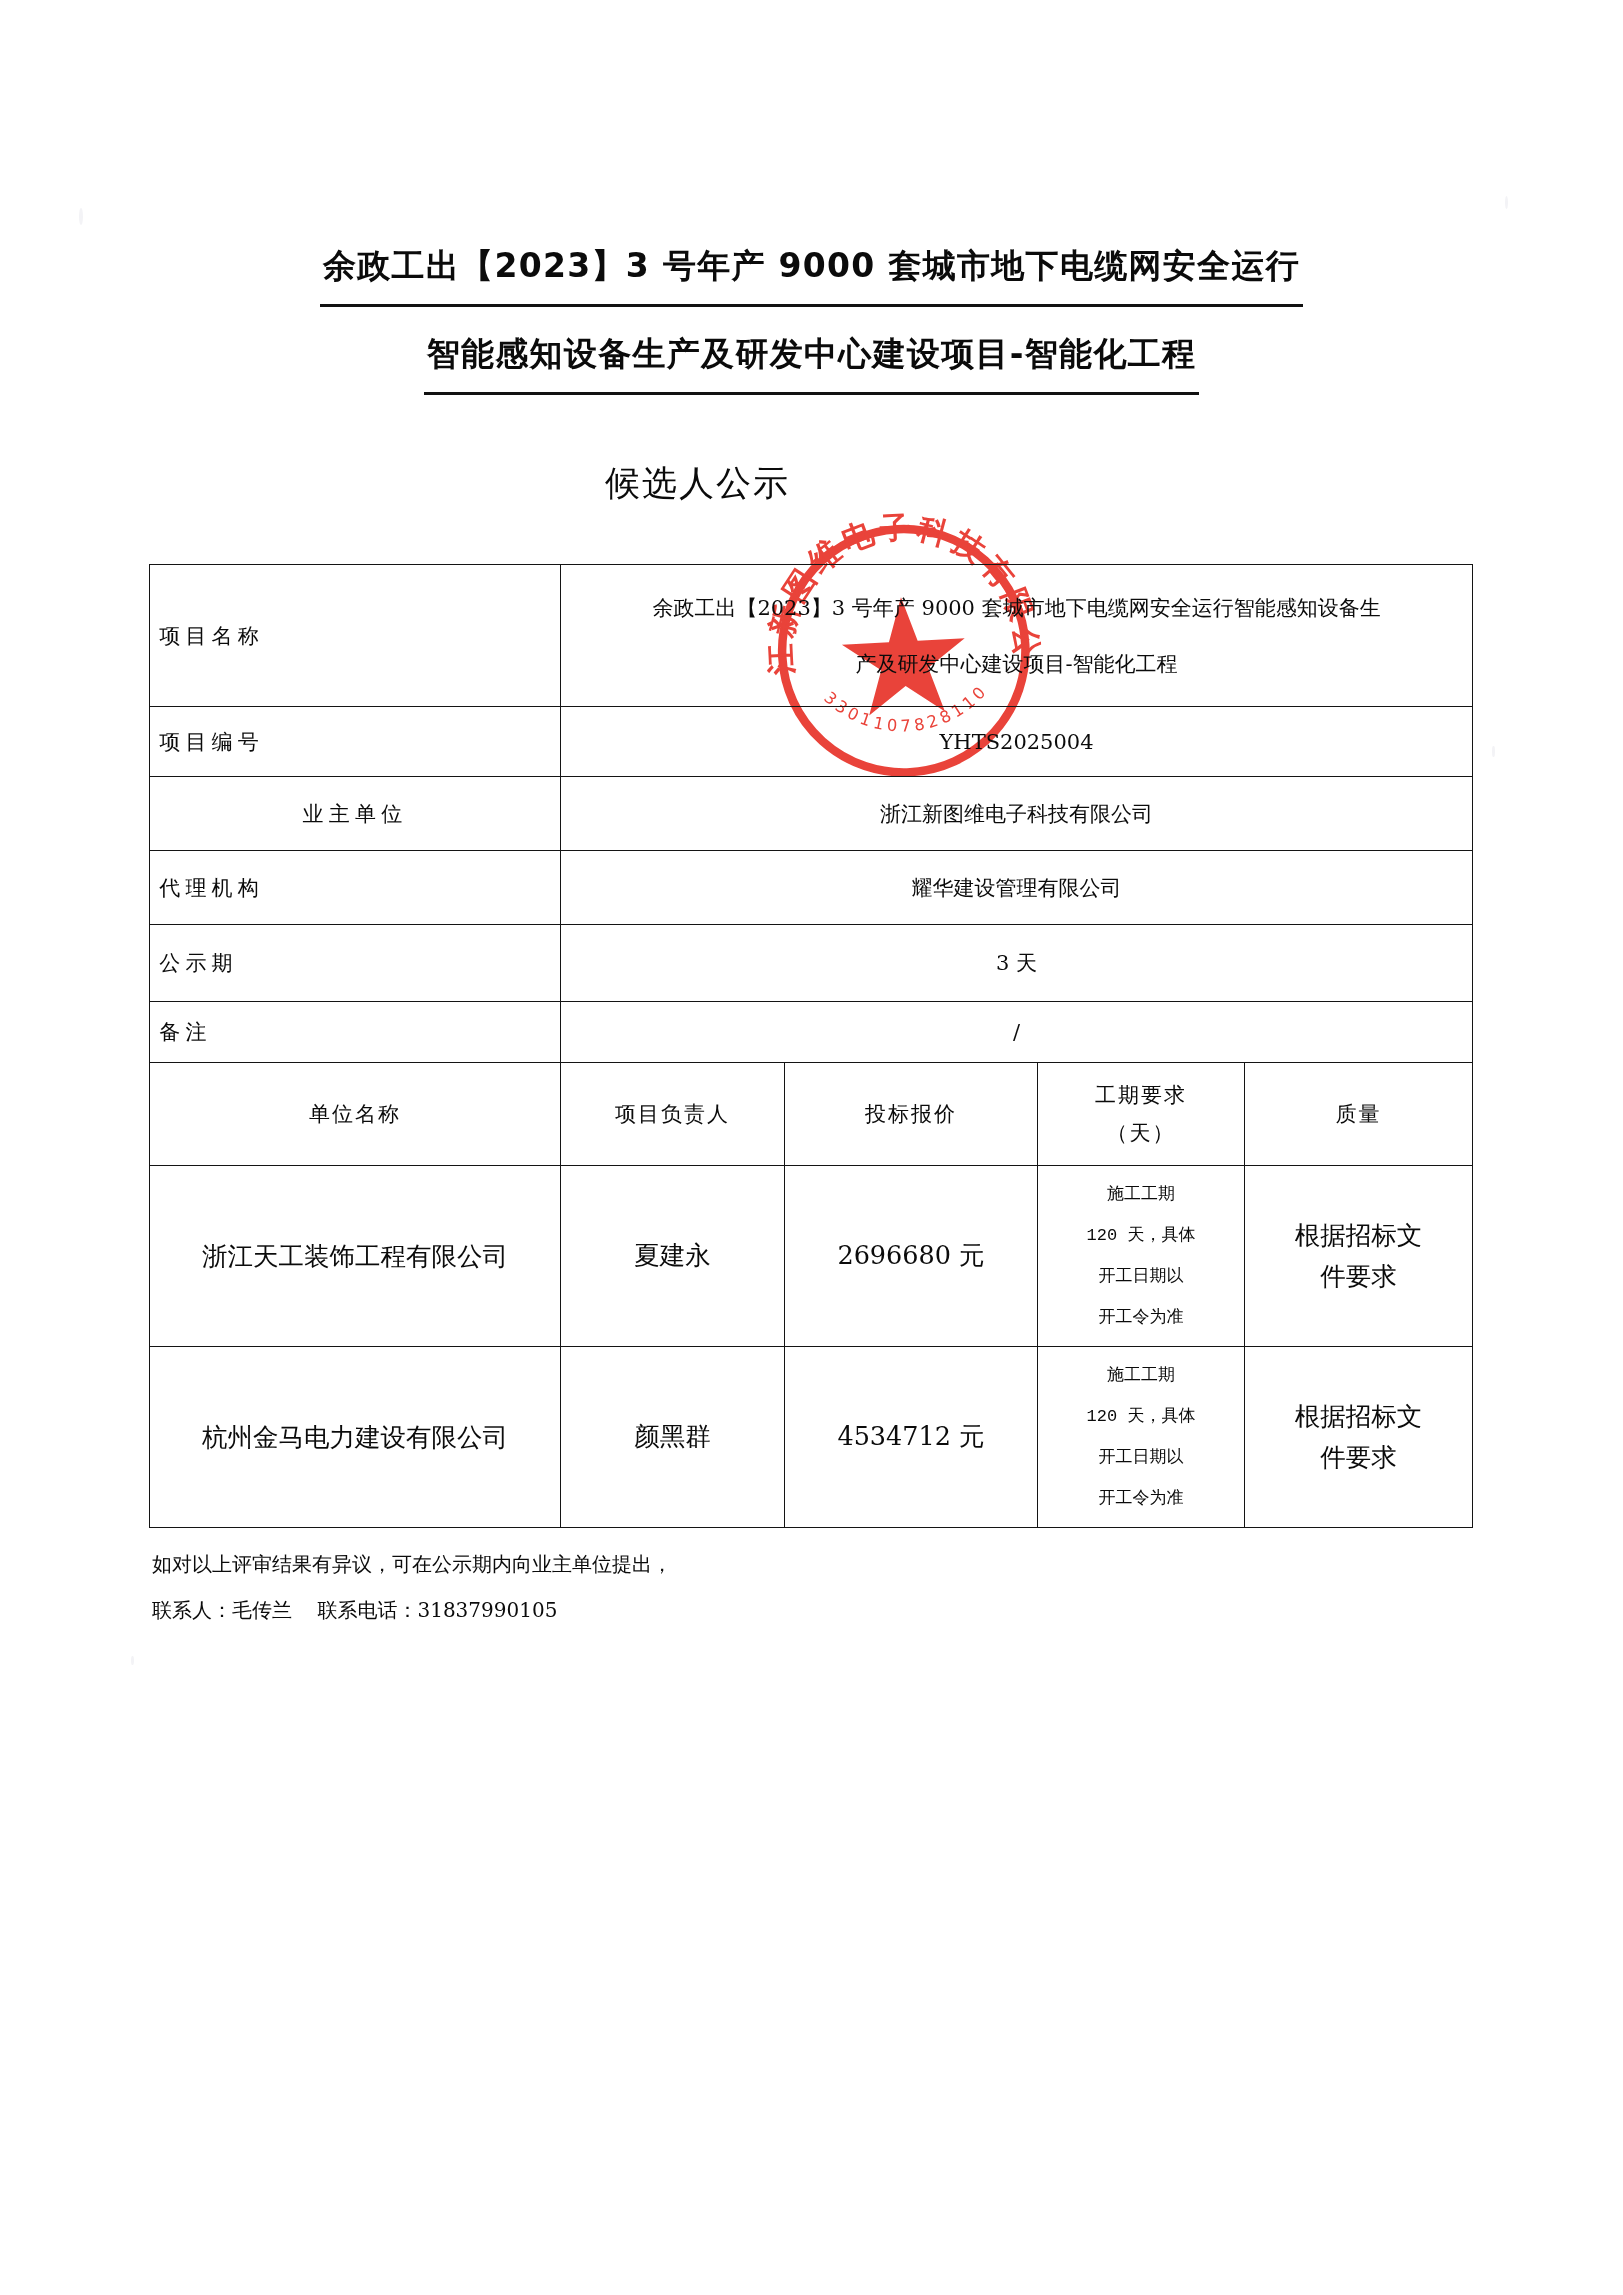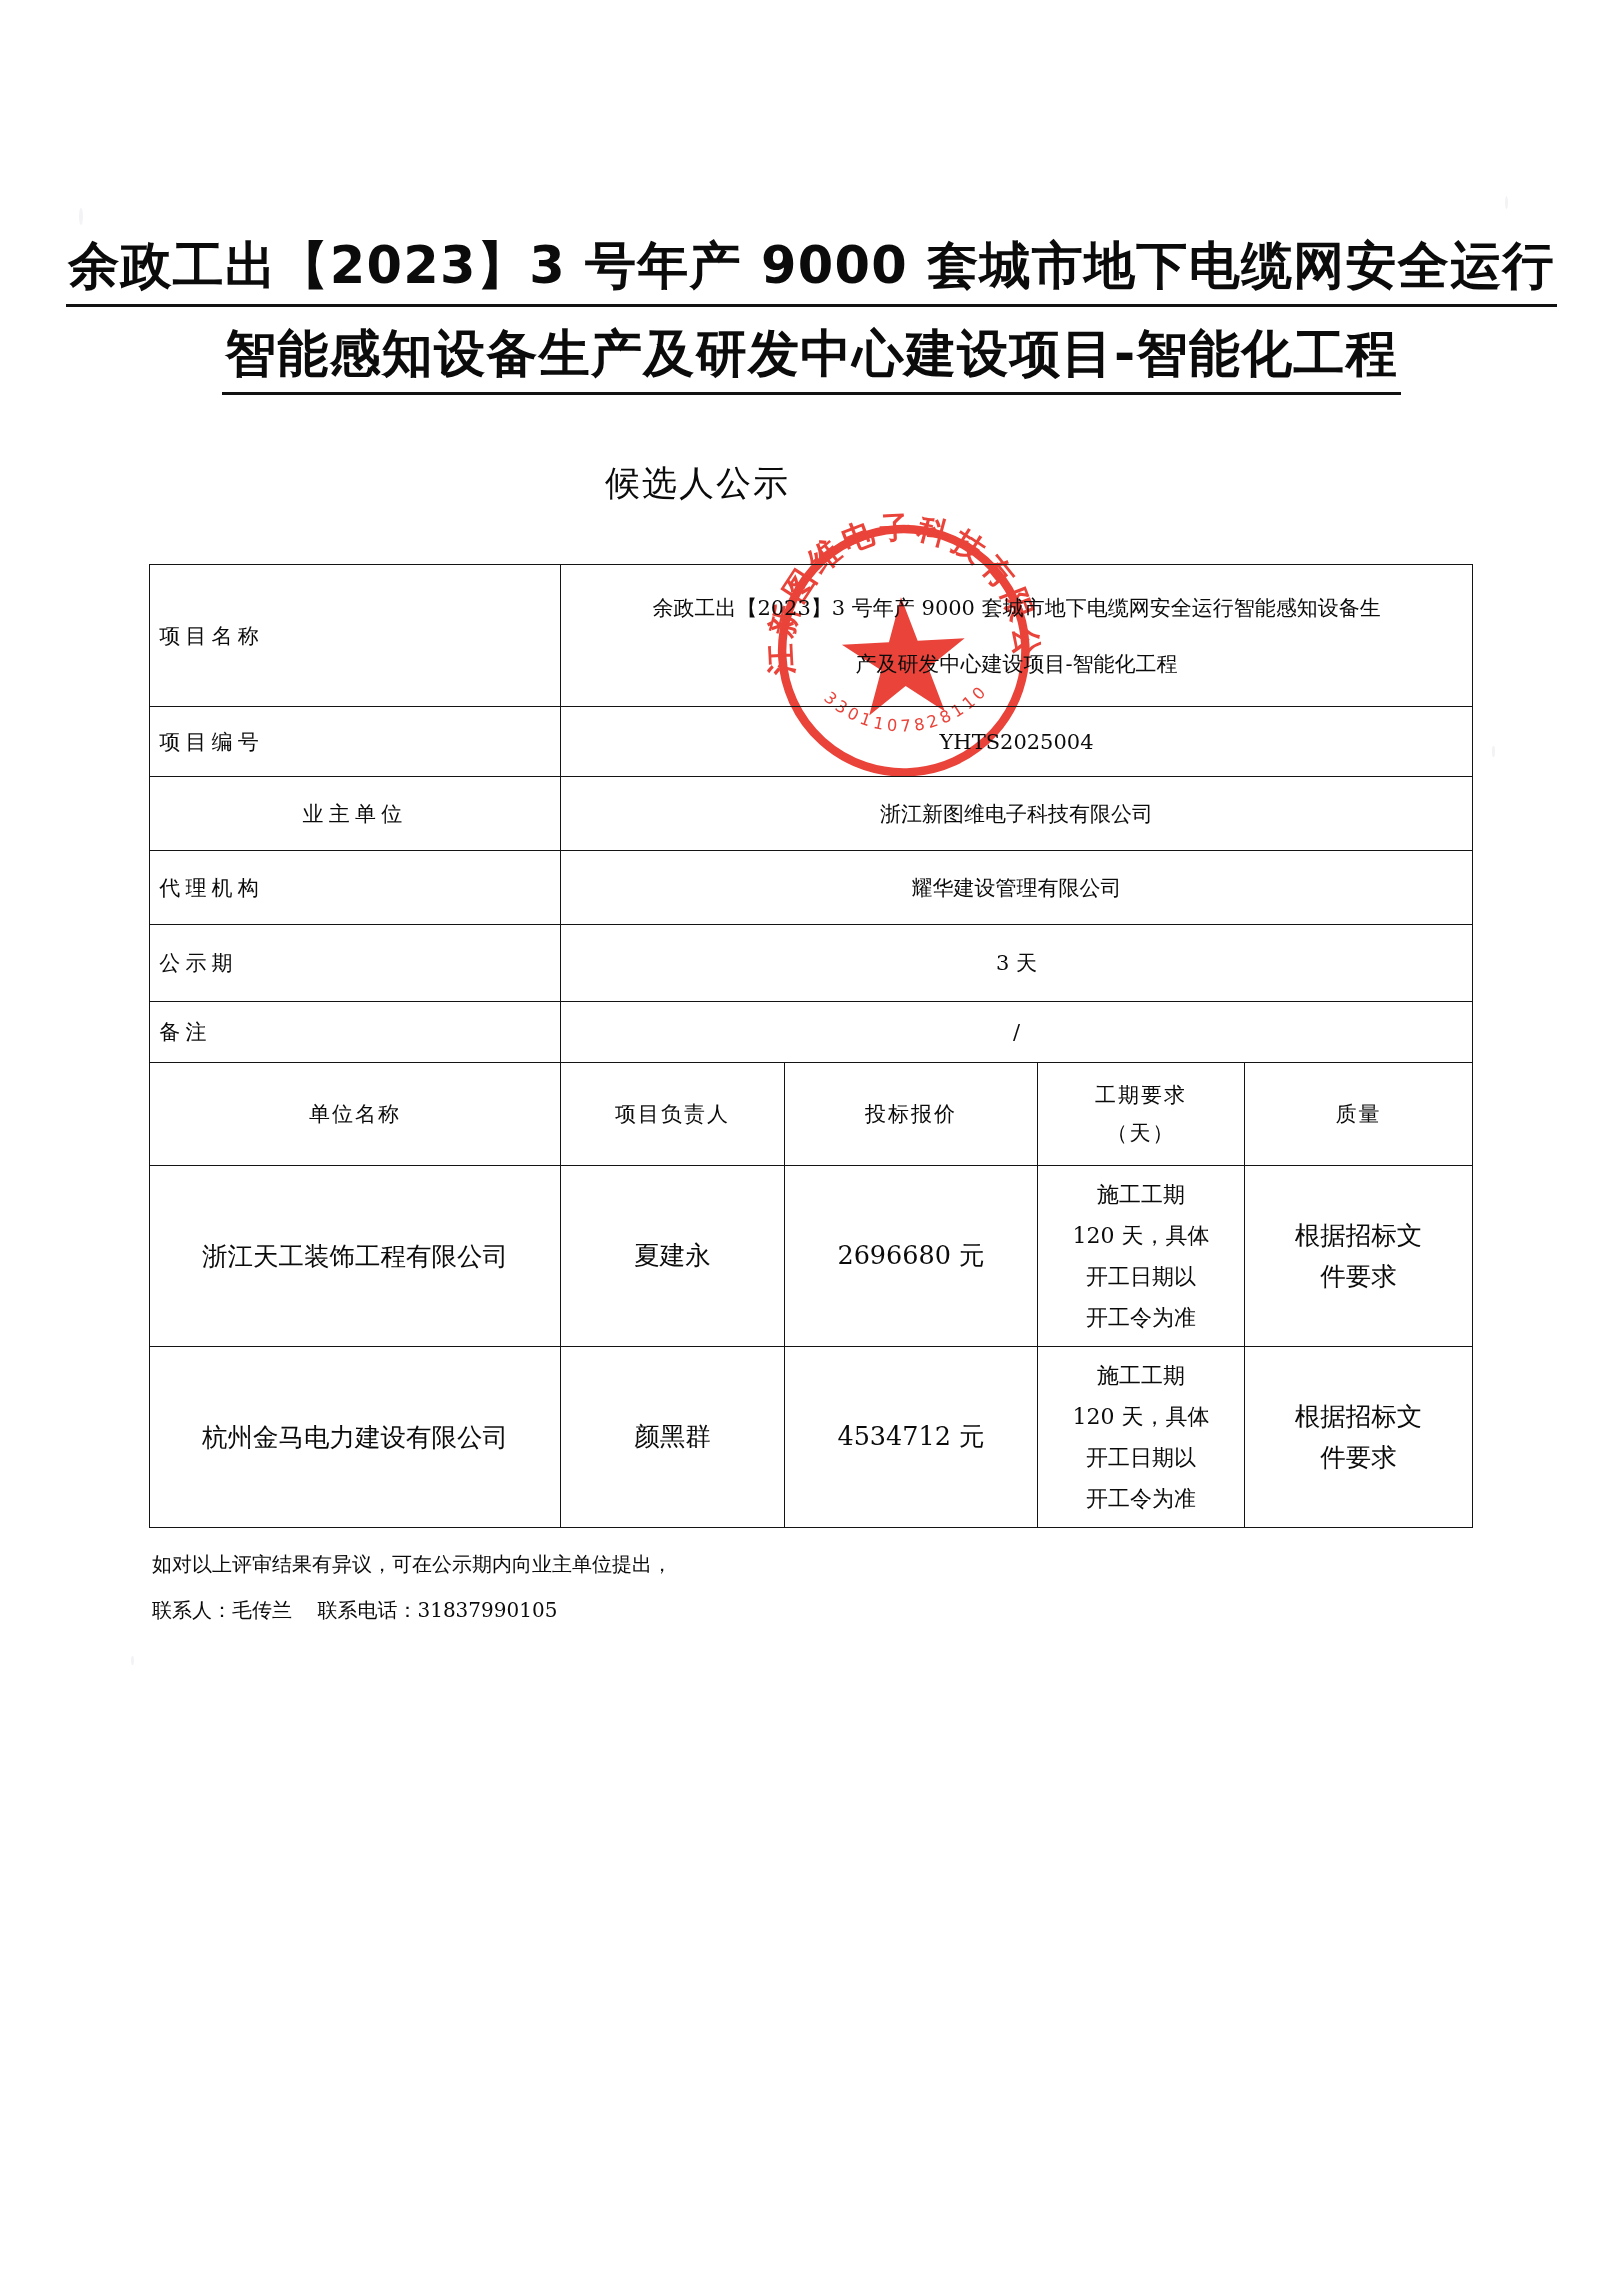--- a/index.html
+++ b/index.html
@@ -27,21 +27,21 @@
     position: absolute;
     left: 0;
     top: 232px;
     width: 1623px;
     text-align: center;
   }
   .title-line {
     display: inline-block;
     font-family: "DejaVu Sans", "Liberation Sans", sans-serif;
     font-weight: bold;
-    font-size: 51px;
+    font-size: 33px;
     line-height: 68px;
     letter-spacing: 1.3px;
     border-bottom: 3.3px solid #111;
     padding: 0 2.6px 3.9px 2.6px;
     white-space: nowrap;
   }
   .title-line.second {
     margin-top: 13px;
   }
 
@@ -122,21 +122,22 @@
     height: 164px;
     padding: 7.9px 6.5px;
   }
   .cr .c-name {
     padding-left: 17px;
     padding-right: 17px;
     line-height: 42px;
   }
   .cr .c-duration {
     line-height: 41px;
-    font-size: 22px;
+    font-size: 17px;
+    font-family: Liberation Mono, monospace;
   }
   .cr .c-quality {
     line-height: 41px;
   }
 
   
   col.c1 { width: 411px; }
   col.c2 { width: 224px; }
   col.c3 { width: 253px; }
   col.c4 { width: 207px; }

